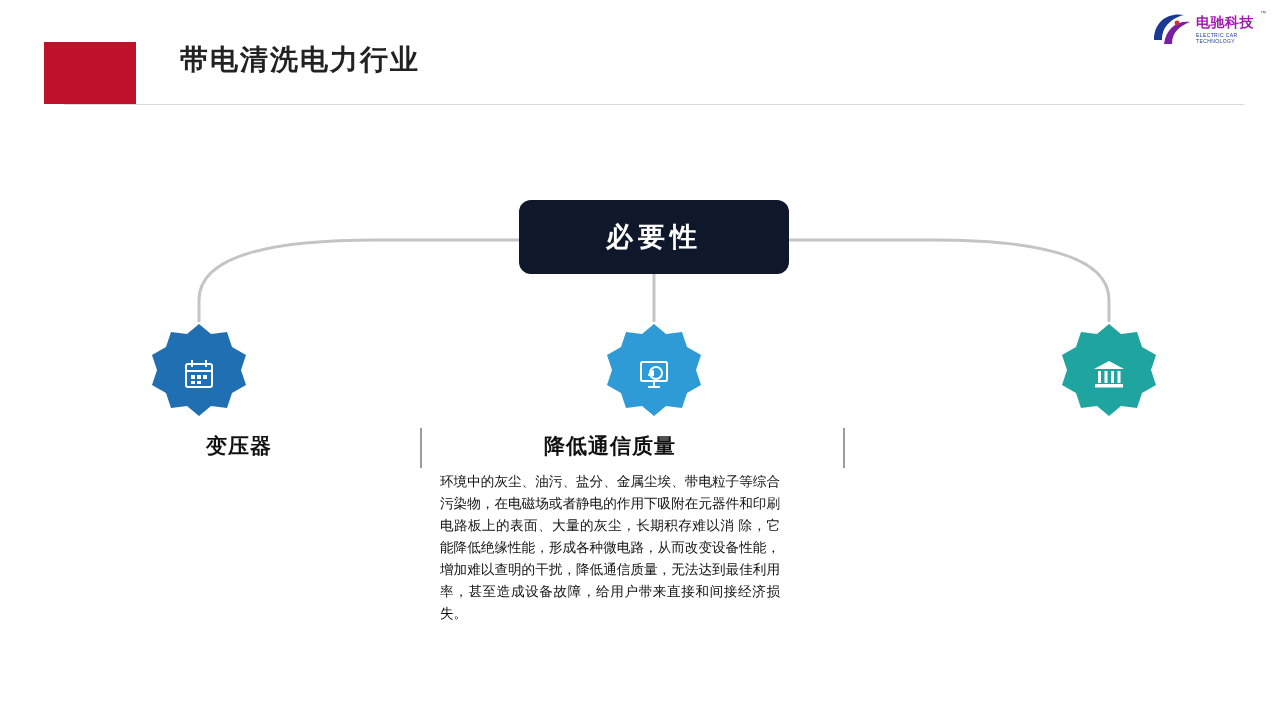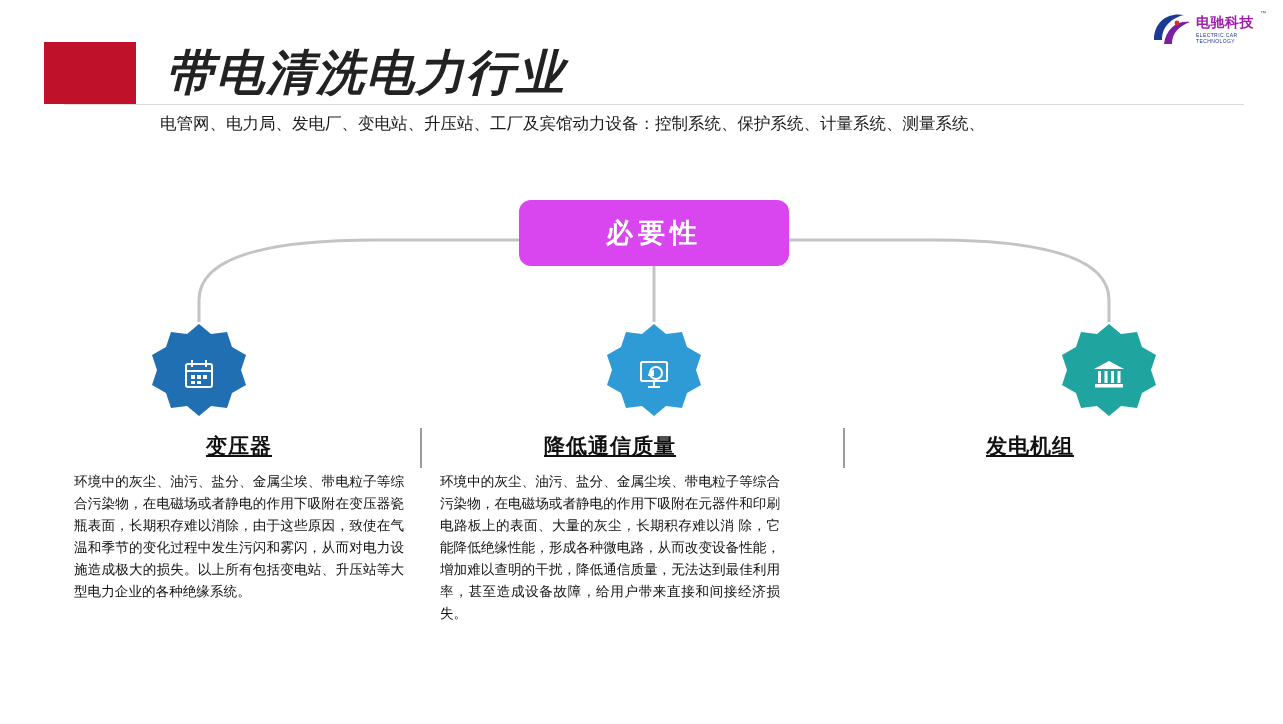--- a/index.html
+++ b/index.html
@@ -60,28 +60,27 @@
   .title-square {
     position: absolute;
     left: 44px;
     top: 42px;
     width: 92px;
     height: 62px;
     background: #c0112a;
   }
   .page-title {
     position: absolute;
-    left: 166px;
+    left: 180px;
     top: 42px;
-    font-size: 48px;
+    font-size: 28px;
     font-weight: bold;
     color: #222222;
     letter-spacing: 2px;
     line-height: 1.3;
-    font-style: italic;
   }
   .title-rule {
     position: absolute;
     left: 64px;
     top: 104px;
     width: 1180px;
     height: 1px;
     background: #d9d9d9;
   }
 
@@ -97,22 +96,22 @@
     text-align: justify;
   }
   .intro div { white-space: nowrap; }
 
   
   .pill {
     position: absolute;
     left: 519px;
     top: 200px;
     width: 270px;
-    height: 66px;
-    background: #d946ef;
+    height: 74px;
+    background: #0f172a;
     border-radius: 12px;
     display: flex;
     align-items: center;
     justify-content: center;
   }
   .pill-label {
     color: #ffffff;
     font-size: 27px;
     font-weight: bold;
     letter-spacing: 5px;
@@ -153,21 +152,20 @@
     position: absolute;
     top: 432px;
   }
   .col-head {
     font-size: 21px;
     font-weight: bold;
     color: #111111;
     text-align: center;
     letter-spacing: 1px;
     margin-bottom: 11px;
-    text-decoration: underline;
   }
   .col-body {
     font-size: 13.6px;
     line-height: 1.62;
     color: #111111;
     text-align: justify;
   }
   #col-1 { left: 74px; width: 330px; }
   #col-2 { left: 440px; width: 340px; }
   #col-3 { left: 860px; width: 340px; }
@@ -194,21 +192,20 @@
   <div class="logo-text">电驰科技</div>
   <div class="logo-sub">ELECTRIC CAR TECHNOLOGY</div>
   <div class="logo-tm">™</div>
 </div>
 
 <div class="title-square"></div>
 <div class="page-title">带电清洗电力行业</div>
 <div class="title-rule"></div>
 
 <div class="intro">
-  <div>电管网、电力局、发电厂、变电站、升压站、工厂及宾馆动力设备：控制系统、保护系统、计量系统、测量系统、</div>
 </div>
 
 <svg class="connectors">
   <path d="M519 240 L 375 240 Q 199 240 199 300 L 199 322" fill="none" stroke="#c4c4c4" stroke-width="3"></path>
   <path d="M654 266 L 654 322" fill="none" stroke="#c4c4c4" stroke-width="3"></path>
   <path d="M789 240 L 933 240 Q 1109 240 1109 300 L 1109 322" fill="none" stroke="#c4c4c4" stroke-width="3"></path>
 </svg>
 
 <div class="pill">
   <span class="pill-label">必要性</span>
@@ -262,24 +259,22 @@
       <rect x="4" y="28" width="28" height="3.5" fill="#fff"></rect>
     </svg>
   </div>
 </div>
 
 <div class="divider" id="div-1"></div>
 <div class="divider" id="div-2"></div>
 
 <div class="col" id="col-1">
   <div class="col-head">变压器</div>
-  <div class="col-body">环境中的灰尘、油污、盐分、金属尘埃、带电粒子等综合污染物，在电磁场或者静电的作用下吸附在变压器瓷瓶表面，长期积存难以消除，由于这些原因，致使在气温和季节的变化过程中发生污闪和雾闪，从而对电力设施造成极大的损失。以上所有包括变电站、升压站等大型电力企业的各种绝缘系统。</div>
 </div>
 
 <div class="col" id="col-2">
   <div class="col-head">降低通信质量</div>
   <div class="col-body">环境中的灰尘、油污、盐分、金属尘埃、带电粒子等综合污染物，在电磁场或者静电的作用下吸附在元器件和印刷电路板上的表面、大量的灰尘，长期积存难以消
 除，它能降低绝缘性能，形成各种微电路，从而改变设备性能，增加难以查明的干扰，降低通信质量，无法达到最佳利用率，甚至造成设备故障，给用户带来直接和间接经济损失。</div>
 </div>
 
 <div class="col" id="col-3">
-  <div class="col-head">发电机组</div>
 </div>
 
 </body></html>

